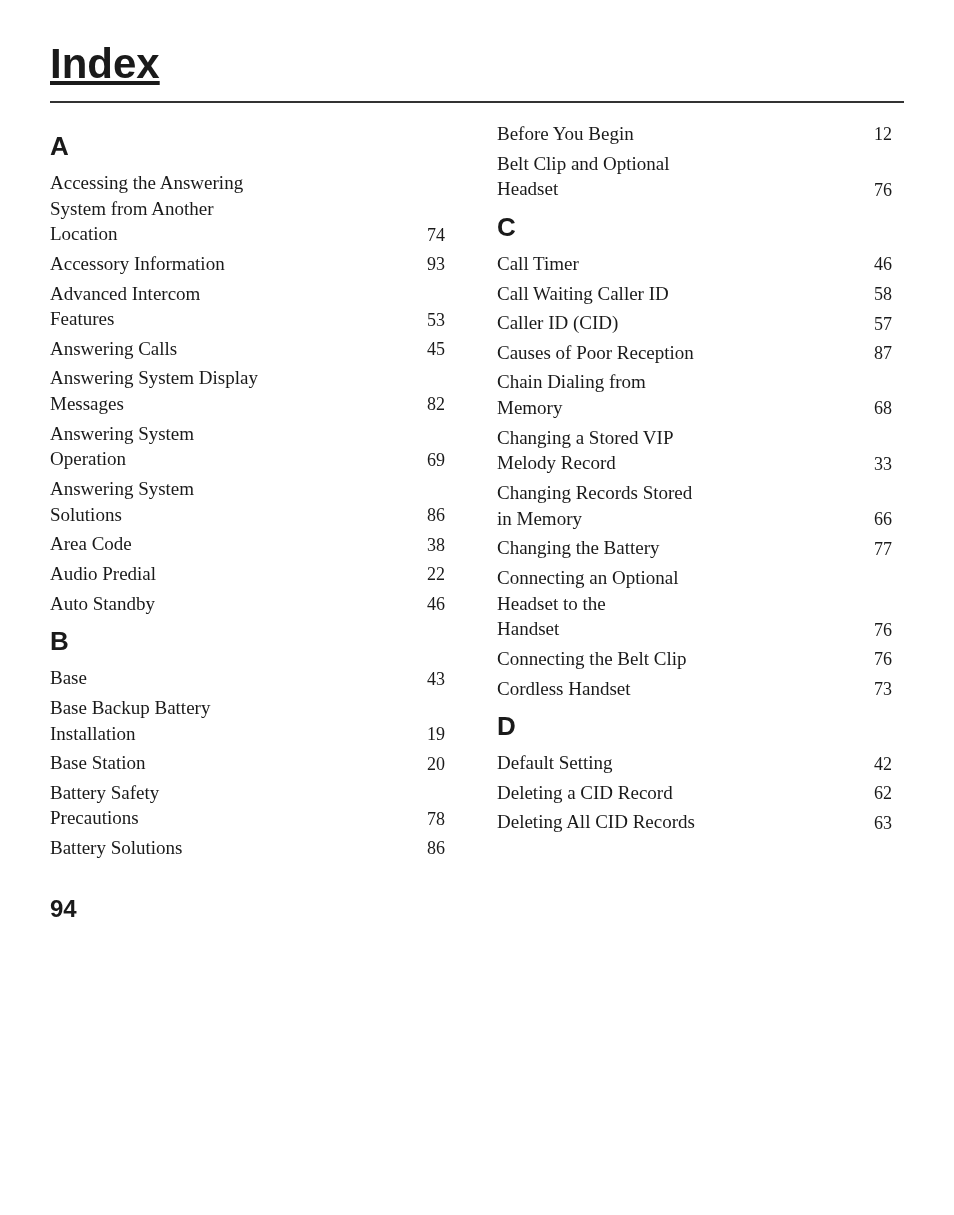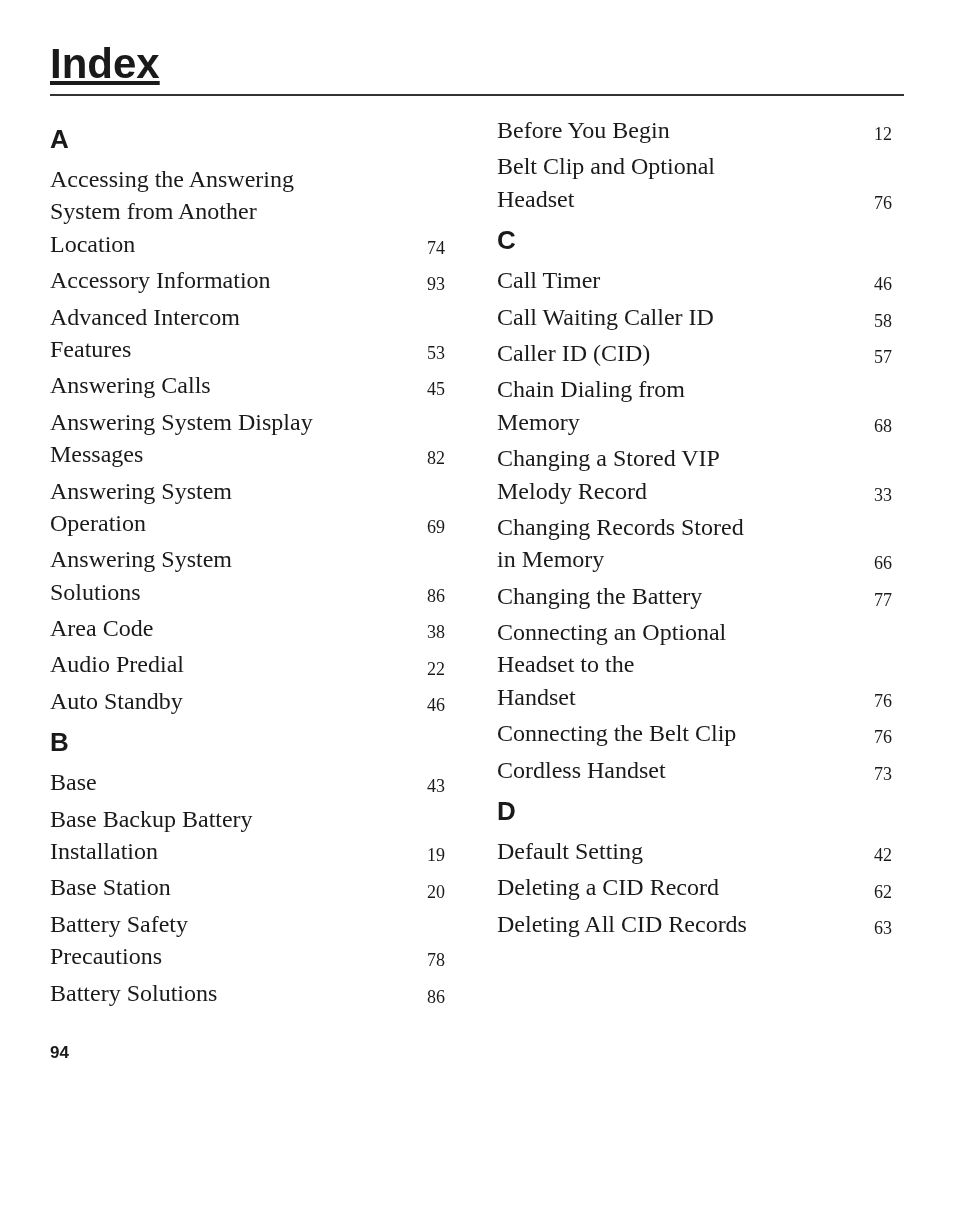--- a/index.html
+++ b/index.html
@@ -9,21 +9,21 @@
       font-size: 18px;
       color: #1a1a1a;
       padding: 40px 50px 40px 50px;
       width: 954px;
       min-height: 1215px;
     }
     h1.index-title {
       font-size: 42px;
       font-weight: bold;
       text-decoration: underline;
-      margin-bottom: 6px;
+      margin-bottom: 13px;
       font-family: Arial, Helvetica, sans-serif;
     }
     .divider {
       border: none;
       border-top: 2px solid #333;
       margin-bottom: 18px;
     }
     .columns {
       display: flex;
       gap: 40px;
@@ -41,31 +41,31 @@
     .entry {
       display: flex;
       justify-content: space-between;
       align-items: flex-end;
       margin-bottom: 4px;
       line-height: 1.35;
     }
     .entry-text {
       flex: 1;
       padding-right: 8px;
-      font-size: 24px;
+      font-size: 19px;
     }
     .entry-page {
       font-size: 18px;
       white-space: nowrap;
       min-width: 30px;
       text-align: left;
     }
     .page-number-bottom {
       margin-top: 30px;
-      font-size: 17px;
+      font-size: 24px;
       font-weight: bold;
       font-family: Arial, Helvetica, sans-serif;
     }
   </style>
 </head>
 <body>
 
 <h1 class="index-title">Index</h1>
 <hr class="divider">
 
@@ -150,20 +150,24 @@
       </div>
       <div class="entry">
         <span class="entry-text">Call Waiting Caller ID</span>
         <span class="entry-page">58</span>
       </div>
       <div class="entry">
         <span class="entry-text">Caller ID (CID)</span>
         <span class="entry-page">57</span>
       </div>
       <div class="entry">
+        <span class="entry-text">Causes of Poor Reception</span>
+        <span class="entry-page">87</span>
+      </div>
+      <div class="entry">
         <span class="entry-text">Chain Dialing from<br>    Memory</span>
         <span class="entry-page">68</span>
       </div>
       <div class="entry">
         <span class="entry-text">Changing a Stored VIP<br>    Melody Record</span>
         <span class="entry-page">33</span>
       </div>
       <div class="entry">
         <span class="entry-text">Changing Records Stored<br>    in Memory</span>
         <span class="entry-page">66</span>

